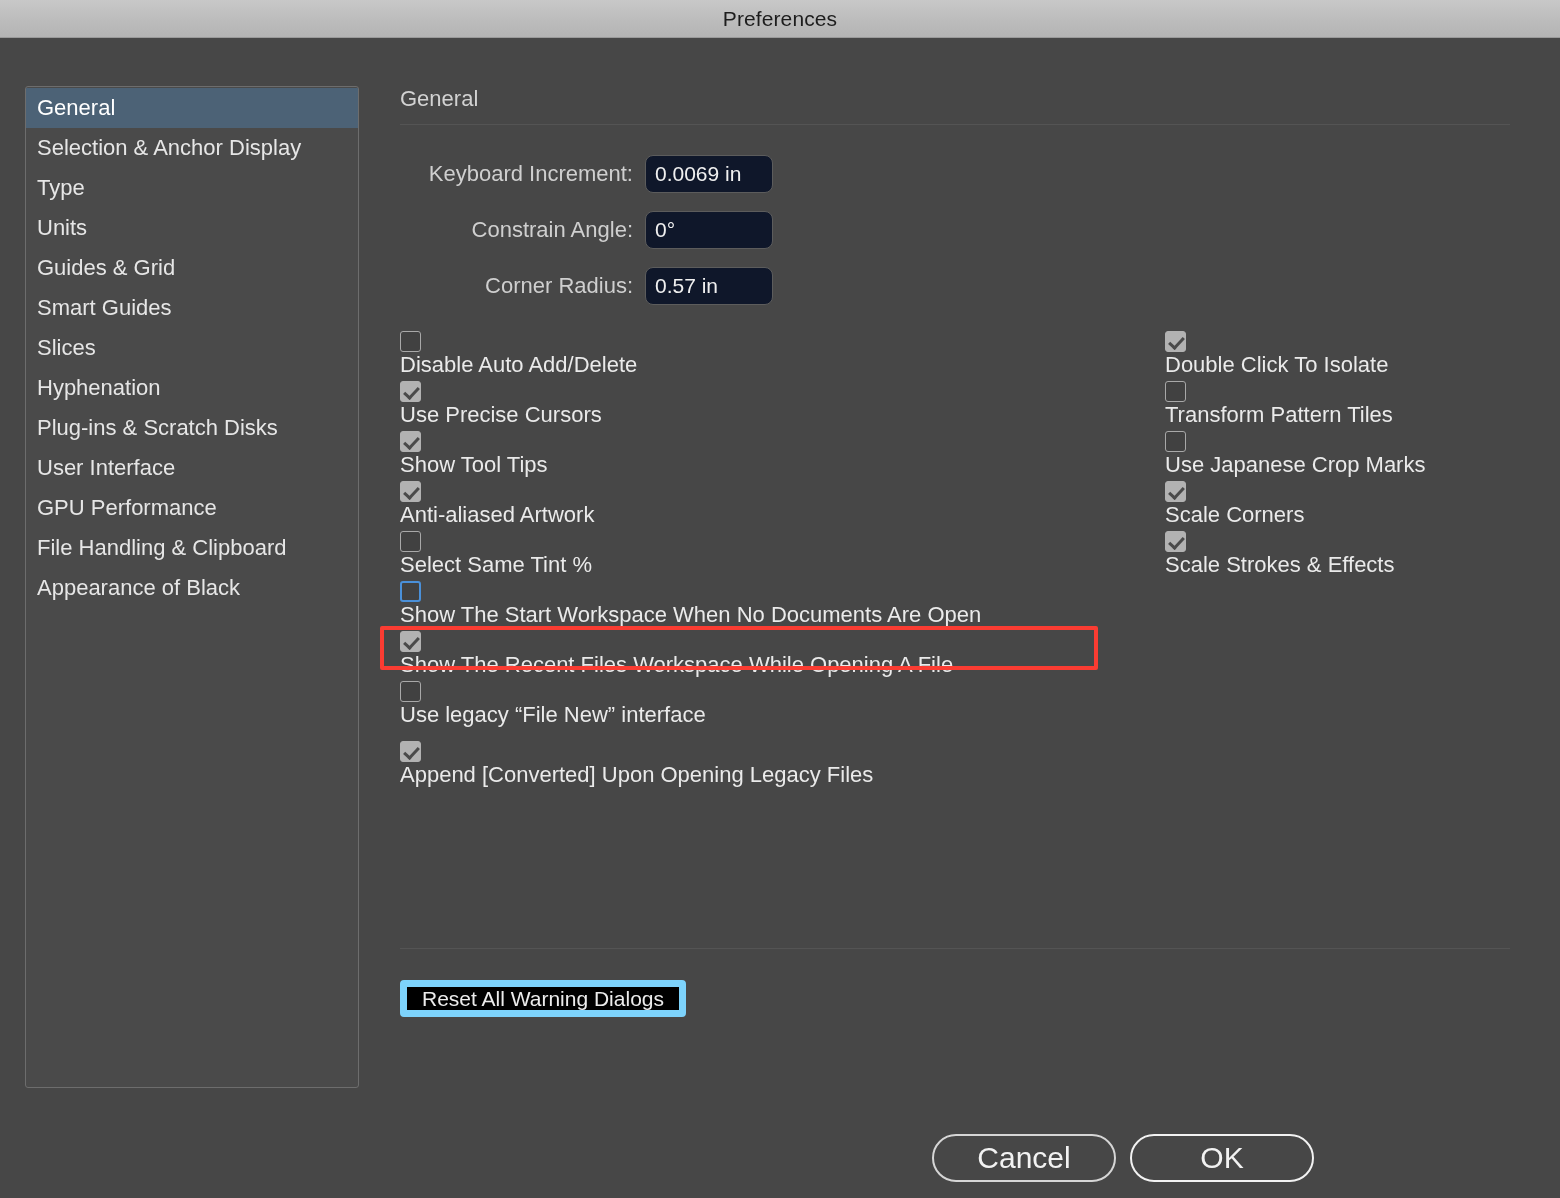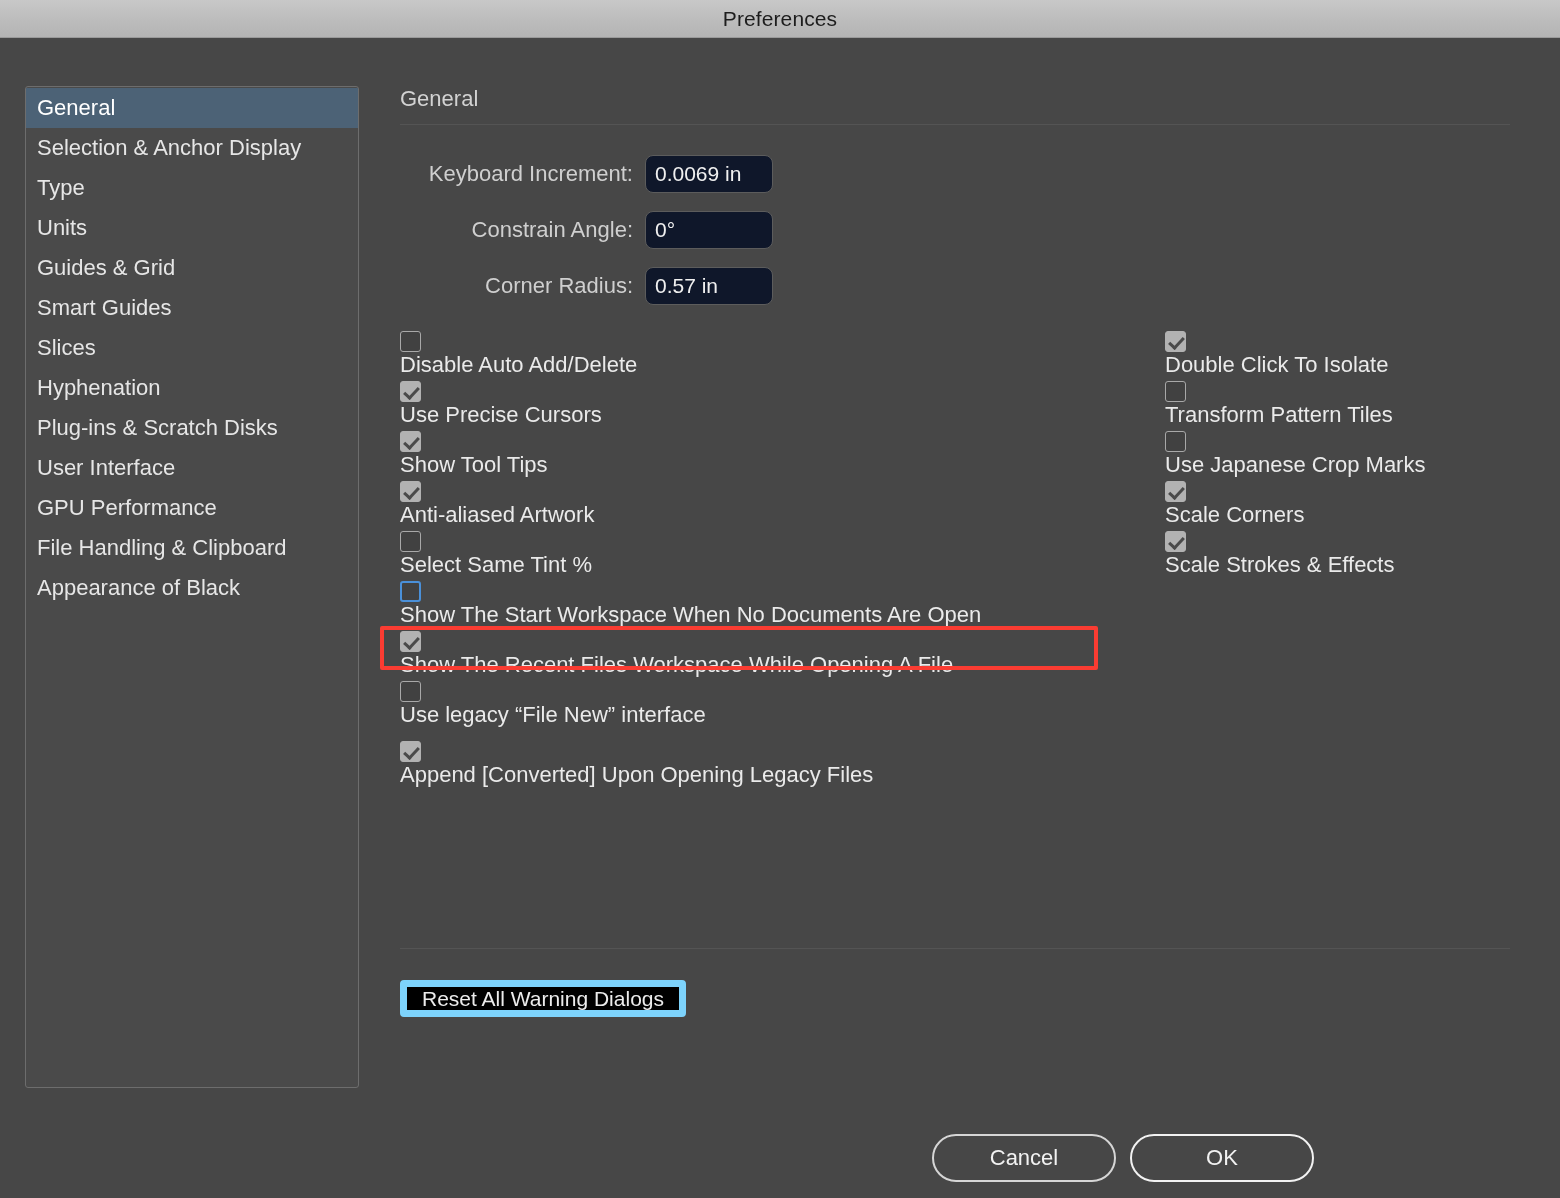--- a/index.html
+++ b/index.html
@@ -230,21 +230,21 @@
     gap: 14px;
   }
   .pill {
     height: 48px;
     min-width: 184px;
     border-radius: 24px;
     background: #474747;
     display: flex;
     align-items: center;
     justify-content: center;
-    font-size: 22px;
+    font-size: 30px;
     color: #f2f2f2;
     cursor: pointer;
     font-family: "Liberation Sans", sans-serif;
   }
   .pill.cancel { border: 2px solid #d6d6d6; }
   .pill.ok     { border: 2px solid #f2f2f2; }
 </style>
 </head>
 <body>
 

